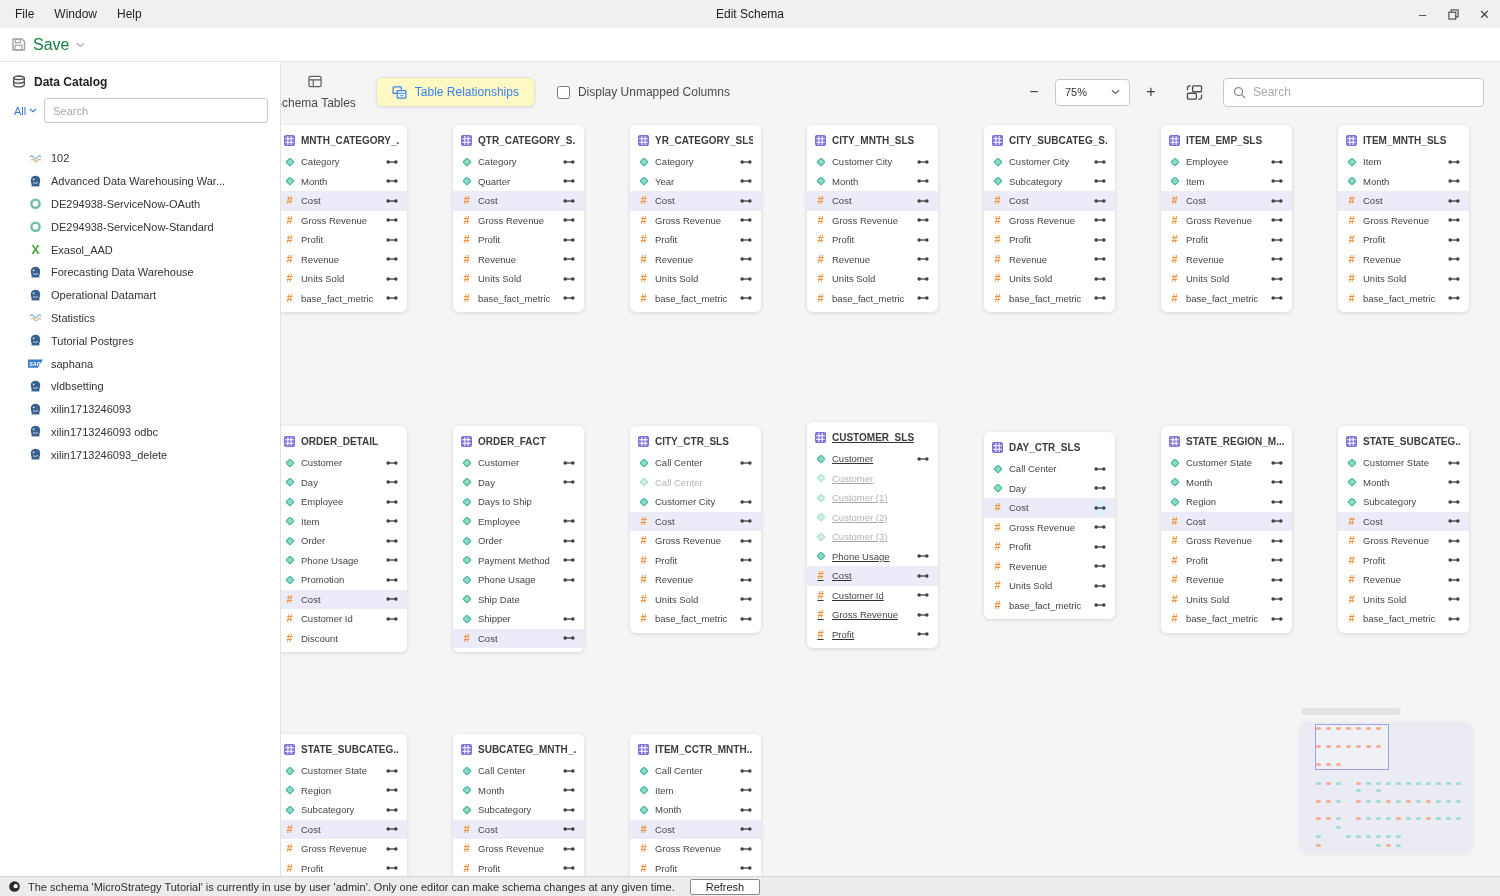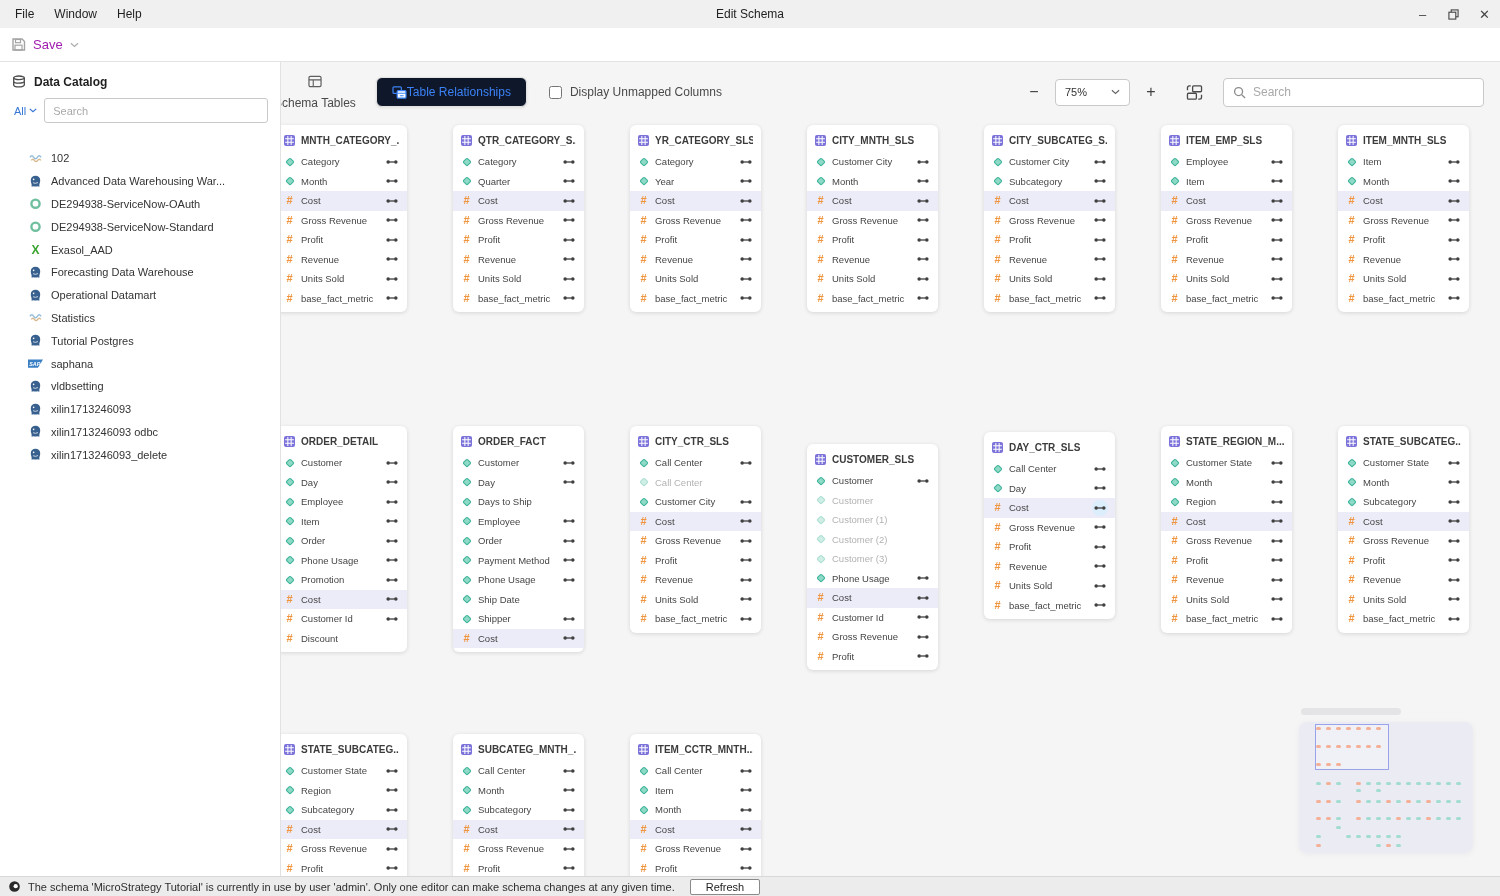--- a/index.html
+++ b/index.html
@@ -9,40 +9,40 @@
   
   .titlebar { position:absolute; top:0; left:0; right:0; height:28px; background:#f0f0f0; display:flex; align-items:center; font-size:12px; color:#1f1f1f; z-index:30; }
   .menus { display:flex; padding-left:5px; }
   .menu-item { padding:0 10px; line-height:28px; cursor:default; }
   .title-center { position:absolute; left:0; right:0; text-align:center; pointer-events:none; font-size:12px; color:#222; }
   .win-controls { margin-left:auto; display:flex; align-items:center; z-index:2; }
   .win-btn { width:31px; height:28px; display:flex; align-items:center; justify-content:center; color:#444; font-size:13px; }
 
   
   .toolbar { position:absolute; top:28px; left:0; right:0; height:34px; background:#fff; border-bottom:1px solid #e4e4e4; display:flex; align-items:center; padding-left:11px; gap:7px; z-index:25; }
-  .save-label { font-size:13px; color:#a21caf; }
+  .save-label { font-size:16px; color:#15803d; }
   .toolbar .chev { color:#ababab; display:flex; }
 
   
   .sidebar { position:absolute; top:62px; left:0; width:281px; bottom:20px; background:#fff; border-right:1px solid #e2e2e2; z-index:20; }
   .sb-header { display:flex; align-items:center; gap:8px; padding:13px 12px 9px 12px; font-size:12px; font-weight:bold; color:#1f1f1f; }
   .sb-filter { display:flex; align-items:center; padding:0 12px 0 14px; gap:7px; }
   .all-dd { color:#3577d4; font-size:11px; display:flex; align-items:center; gap:3px; cursor:pointer; }
   .sb-search { flex:1; height:25px; border:1px solid #c9c9c9; border-radius:3px; font-size:11px; padding:0 8px; color:#555; font-family:"Liberation Sans",sans-serif; outline:none; }
   .sb-search::placeholder { color:#a9a9a9; }
   .sb-list { margin-top:24px;text-align:center; }
   .sb-item { display:flex; align-items:center; gap:8px; height:22.8px; padding-left:28px; font-size:11px; color:#333; cursor:default; white-space:nowrap; }
   .sb-icon { width:15px; display:flex; justify-content:center; align-items:center; flex:none; }
 
   
   .canvas { position:absolute; top:62px; left:246px; right:0; bottom:20px; background:#f5f5f6; overflow:hidden; }
   .canvas-toolbar { position:absolute; top:14px; left:24px; right:16px; height:32px; display:flex; align-items:center; z-index:5; }
   .ct-left { display:flex; align-items:center; gap:16px; }
   .btn-plain { display:flex; align-items:center; gap:8px; font-size:12px; color:#4a4a4a; cursor:pointer; padding:6px 4px;flex-direction:column; }
-  .btn-pill { display:flex; align-items:center; gap:0; font-size:12px; color:#3b82f6; background:#0f172a; border:1px solid #e3e3e3; border-radius:6px; padding:7px 15px; box-shadow:0 1px 3px rgba(0,0,0,0.09); cursor:pointer; }
+  .btn-pill { display:flex; align-items:center; gap:8px; font-size:12px; color:#3b82f6; background:#fef9c3; border:1px solid #e3e3e3; border-radius:6px; padding:7px 15px; box-shadow:0 1px 3px rgba(0,0,0,0.09); cursor:pointer; }
   .chk-wrap { display:flex; align-items:center; gap:8px; font-size:12px; color:#4a4a4a; cursor:pointer; margin-left:6px; }
   .chk { width:13px; height:13px; border:1.5px solid #767676; border-radius:2.5px; background:#fff; }
   .ct-right { margin-left:auto; display:flex; align-items:center; }
   .zoom-btn { font-size:16px; color:#3f3f3f; width:22px; text-align:center; cursor:pointer; user-select:none; }
   .zoom-select { width:75px; height:27px; border:1px solid #c9c9c9; border-radius:4px; background:#fff; display:flex; align-items:center; justify-content:space-between; padding:0 9px; font-size:11px; color:#333; margin:0 10px; cursor:pointer; }
   .zoom-select .chev { color:#666; display:flex; }
   .layout-btn { margin:0 20px 0 24px; display:flex; cursor:pointer; }
   .canvas-search { width:261px; height:29px; border:1px solid #c9c9c9; border-radius:4px; background:#fff; display:flex; align-items:center; gap:7px; padding:0 9px; }
   .canvas-search input { border:none; outline:none; flex:1; font-size:12px; color:#555; font-family:"Liberation Sans",sans-serif; background:transparent; }
   .canvas-search input::placeholder { color:#a9a9a9; }
@@ -1559,21 +1559,21 @@
           <span class="clabel">base_fact_metric</span>
           <span class="clink">
             <svg width="12" height="6" viewBox="0 0 12 6">
               <circle cx="2.2" cy="3" r="1.8" fill="#3f3f3f"></circle>
               <rect x="3.7" y="2.35" width="4.6" height="1.3" fill="#3f3f3f"></rect>
               <circle cx="9.8" cy="3" r="1.8" fill="#3f3f3f"></circle>
             </svg>
           </span>
         </div>
       </div>
-      <div class="card" style="left: 561px; top: 382px;">
+      <div class="card" style="left: 561px; top: 360px; text-decoration: underline;">
         <div class="card-header">
           <span class="cicon">
             <svg width="11" height="11" viewBox="0 0 12 12">
               <rect width="12" height="12" rx="2.2" fill="#7b72da"></rect>
               <path d="M1.2 4.2h9.6M1.2 7.8h9.6M4.2 1.2v9.6M7.8 1.2v9.6" stroke="#fff" stroke-width="1.1"></path>
             </svg>
           </span>
           <span class="card-name">CUSTOMER_SLS</span>
         </div>
         <div class="crow">

